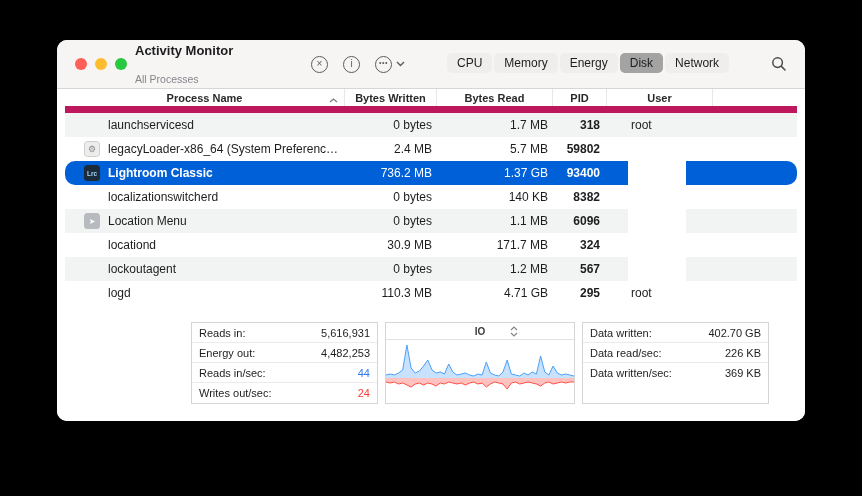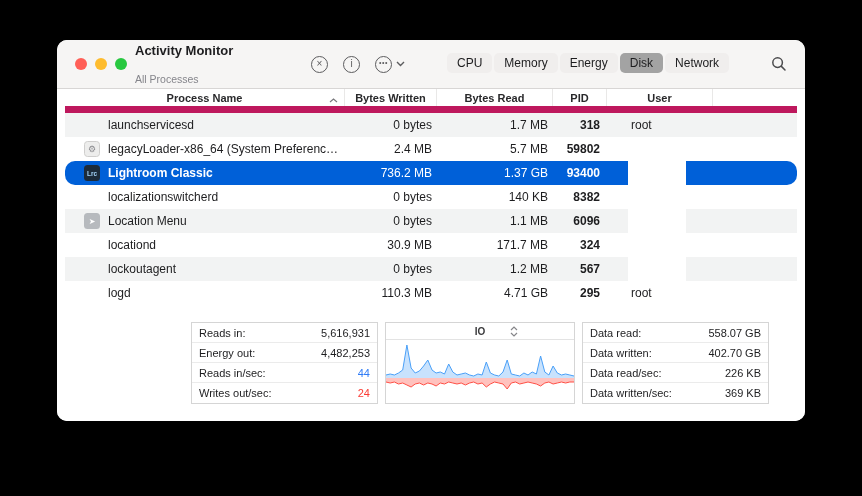--- a/index.html
+++ b/index.html
@@ -259,24 +259,20 @@
           </button>
         </div>
         <svg class="io-svg" id="io-svg" width="188" height="63">
             <path d="M0.0,35.0L4.2,34.0L8.4,35.0L12.5,33.0L16.7,30.0L20.9,5.0L25.1,28.0L29.2,33.0L33.4,31.0L37.6,26.0L41.8,20.0L46.0,30.0L50.1,33.0L54.3,32.0L58.5,34.0L62.7,24.0L66.8,32.0L71.0,35.0L75.2,34.0L79.4,33.0L83.6,35.0L87.7,36.0L91.9,34.0L96.1,35.0L100.3,22.0L104.4,33.0L108.6,35.0L112.8,36.0L117.0,32.0L121.2,20.0L125.3,34.0L129.5,35.0L133.7,36.0L137.9,33.0L142.0,35.0L146.2,32.0L150.4,34.0L154.6,16.0L158.8,32.0L162.9,35.0L167.1,26.0L171.3,33.0L175.5,35.0L179.6,34.0L183.8,35.0L188.0,36.0L188,38L0,38Z" fill="rgba(74,160,248,0.30)" stroke="none"></path>
             <path d="M0.0,35.0L4.2,34.0L8.4,35.0L12.5,33.0L16.7,30.0L20.9,5.0L25.1,28.0L29.2,33.0L33.4,31.0L37.6,26.0L41.8,20.0L46.0,30.0L50.1,33.0L54.3,32.0L58.5,34.0L62.7,24.0L66.8,32.0L71.0,35.0L75.2,34.0L79.4,33.0L83.6,35.0L87.7,36.0L91.9,34.0L96.1,35.0L100.3,22.0L104.4,33.0L108.6,35.0L112.8,36.0L117.0,32.0L121.2,20.0L125.3,34.0L129.5,35.0L133.7,36.0L137.9,33.0L142.0,35.0L146.2,32.0L150.4,34.0L154.6,16.0L158.8,32.0L162.9,35.0L167.1,26.0L171.3,33.0L175.5,35.0L179.6,34.0L183.8,35.0L188.0,36.0" fill="none" stroke="#4aa0f8" stroke-width="1"></path>
             <path d="M0.0,42.0L4.2,43.0L8.4,42.0L12.5,44.0L16.7,43.0L20.9,45.0L25.1,47.0L29.2,44.0L33.4,43.0L37.6,45.0L41.8,43.0L46.0,44.0L50.1,46.0L54.3,43.0L58.5,44.0L62.7,42.0L66.8,43.0L71.0,44.0L75.2,43.0L79.4,45.0L83.6,43.0L87.7,42.0L91.9,44.0L96.1,43.0L100.3,47.0L104.4,44.0L108.6,42.0L112.8,43.0L117.0,44.0L121.2,49.0L125.3,43.0L129.5,42.0L133.7,44.0L137.9,43.0L142.0,42.0L146.2,43.0L150.4,44.0L154.6,46.0L158.8,43.0L162.9,42.0L167.1,44.0L171.3,43.0L175.5,42.0L179.6,43.0L183.8,42.0L188.0,42.0L188,38L0,38Z" fill="rgba(255,79,69,0.35)" stroke="none"></path>
             <path d="M0.0,42.0L4.2,43.0L8.4,42.0L12.5,44.0L16.7,43.0L20.9,45.0L25.1,47.0L29.2,44.0L33.4,43.0L37.6,45.0L41.8,43.0L46.0,44.0L50.1,46.0L54.3,43.0L58.5,44.0L62.7,42.0L66.8,43.0L71.0,44.0L75.2,43.0L79.4,45.0L83.6,43.0L87.7,42.0L91.9,44.0L96.1,43.0L100.3,47.0L104.4,44.0L108.6,42.0L112.8,43.0L117.0,44.0L121.2,49.0L125.3,43.0L129.5,42.0L133.7,44.0L137.9,43.0L142.0,42.0L146.2,43.0L150.4,44.0L154.6,46.0L158.8,43.0L162.9,42.0L167.1,44.0L171.3,43.0L175.5,42.0L179.6,43.0L183.8,42.0L188.0,42.0" fill="none" stroke="#ff4f45" stroke-width="1"></path>
           </svg>
       </div>
       <div class="statbox" id="right-stats">
-  <div class="statrow">
-    <span class="sl">Data read:</span>
-    <span class="sv">558.07 GB</span>
-  </div>
 
   <div class="statrow">
     <span class="sl">Data written:</span>
     <span class="sv">402.70 GB</span>
   </div>
 
   <div class="statrow">
     <span class="sl">Data read/sec:</span>
     <span class="sv">226 KB</span>
   </div>

